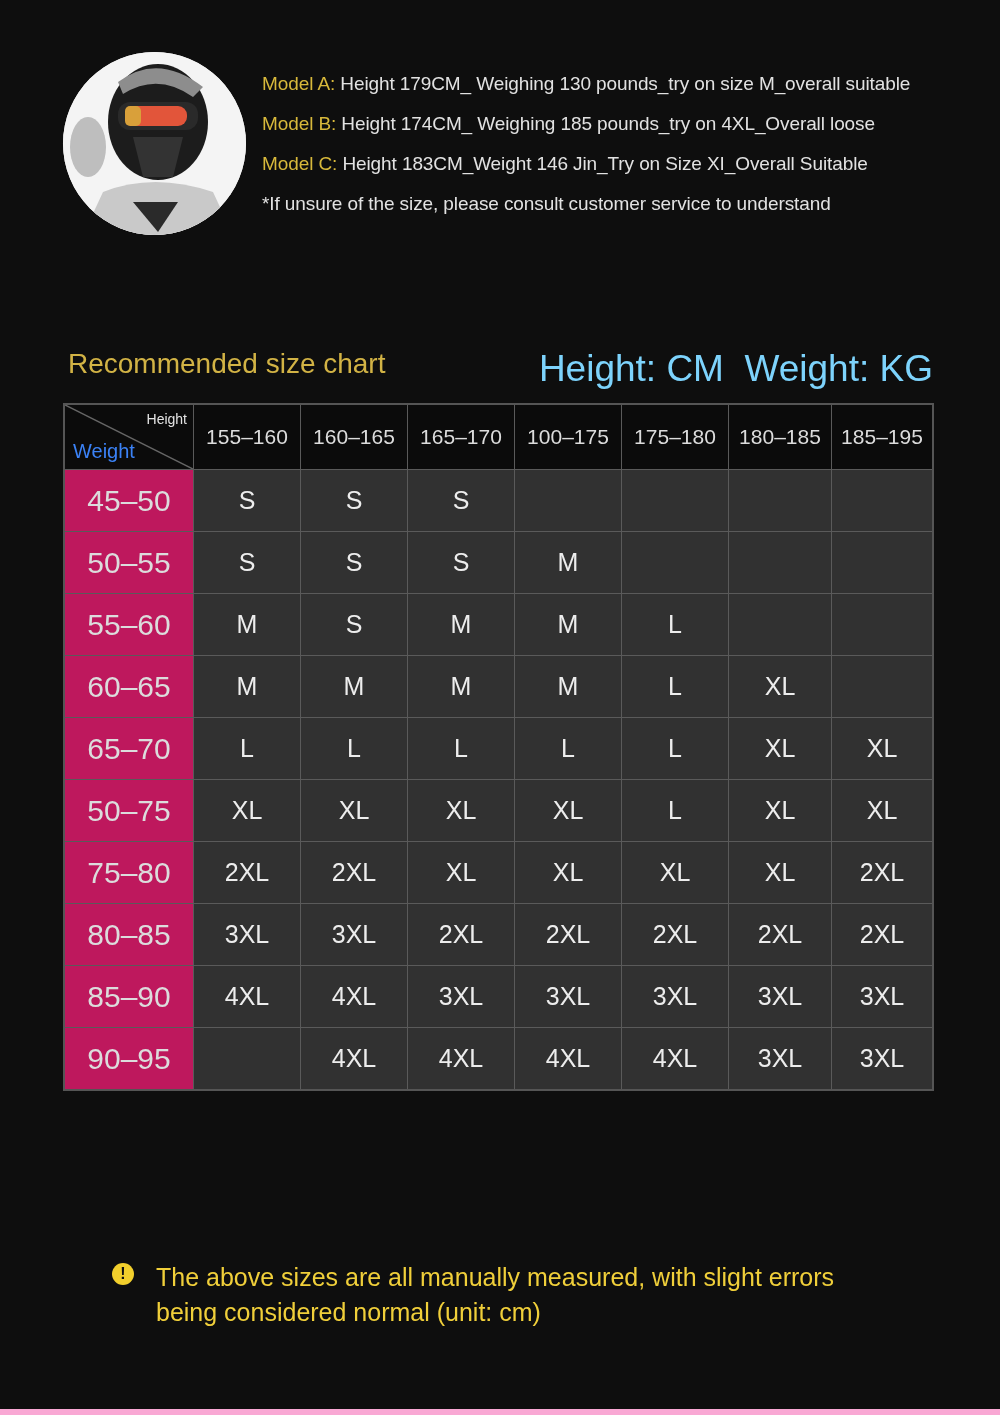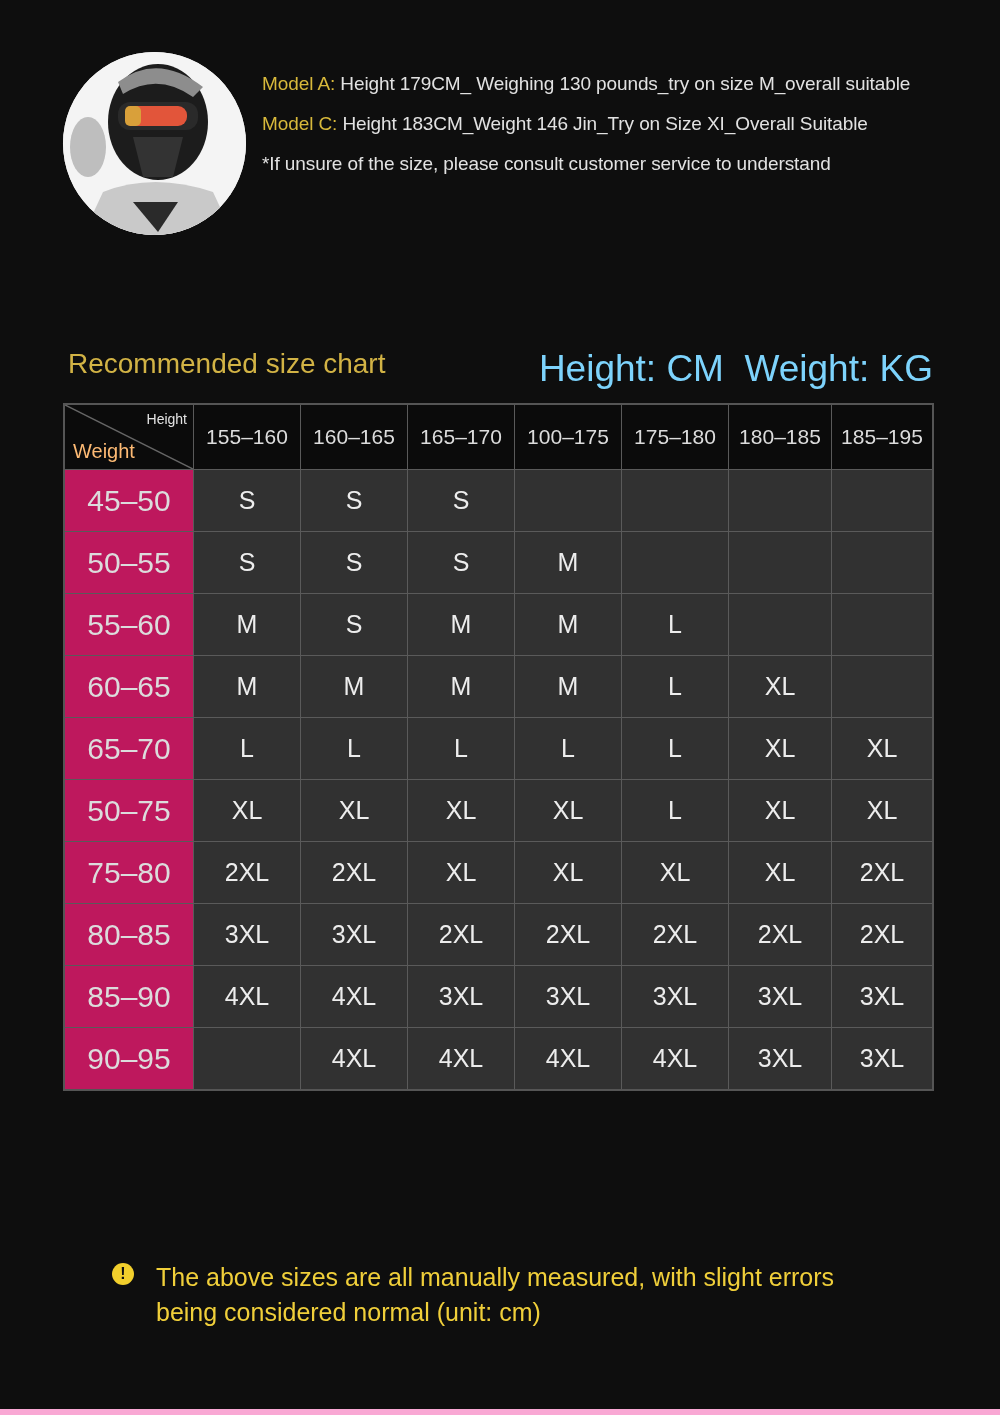--- a/index.html
+++ b/index.html
@@ -37,21 +37,21 @@
   }
   table.size td {
     border: 1.5px solid #5a5a5a; text-align: center; color: #ededed; padding: 0;
   }
   tr.head td { height: 64px; background: #0b0b0b; font-size: 21px; color: #dcdcdc; }
   tr.body-row td { height: 61px; background: #313131; font-size: 25px; }
   tr.body-row td.wcell { background: #be185d; font-size: 30px; color: #dcdcdc; }
   td.corner { position: relative; width: 128px; }
   .corner svg { position: absolute; left: 0; top: 0; }
   .corner .h { position: absolute; right: 6px; top: 6px; font-size: 14px; color: #e4e4e4; }
-  .corner .w { position: absolute; left: 8px; bottom: 6px; font-size: 20px; color: #fdba74; }
+  .corner .w { position: absolute; left: 8px; bottom: 6px; font-size: 20px; color: #3b82f6; }
   .note {
     position: absolute; left: 112px; top: 1260px; width: 780px;
   }
   .note-icon {
     position: absolute; left: 0; top: 3px; width: 22px; height: 22px; border-radius: 50%;
     background: #f2cf2c; color: #111; font-weight: bold; font-size: 16px; text-align: center;
     line-height: 22px;
   }
   .note-text {
     position: absolute; left: 44px; top: 0; font-size: 25px; color: #f0cf3a;
@@ -74,20 +74,23 @@
       <rect x="55" y="50" width="80" height="28" rx="12" fill="#2a2a2a"></rect>
       <rect x="62" y="54" width="62" height="20" rx="9" fill="#e2553a"></rect>
       <rect x="62" y="54" width="16" height="20" rx="5" fill="#d9a03a"></rect>
       <path d="M70 85 L120 85 L110 125 L80 125 Z" fill="#333"></path>
     </svg>
   </div>
 
   <div class="models">
     <div class="model-line">
       <span class="model-label">Model A:</span><span> Height 179CM_ Weighing 130 pounds_try on size M_overall suitable</span>
+    </div>
+    <div class="model-line">
+      <span class="model-label">Model B:</span><span> Height 174CM_ Weighing 185 pounds_try on 4XL_Overall loose</span>
     </div>
     <div class="model-line">
       <span class="model-label">Model C:</span><span> Height 183CM_Weight 146 Jin_Try on Size XI_Overall Suitable</span>
     </div>
     <div class="model-line">*If unsure of the size, please consult customer service to understand</div>
   </div>
 
   <div class="section-title">Recommended size chart</div>
   <div class="units">Height: CM  Weight: KG</div>
 

